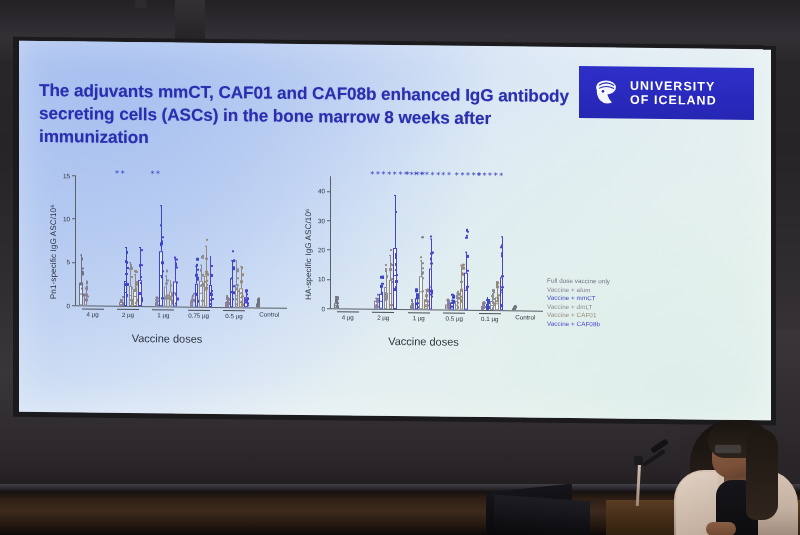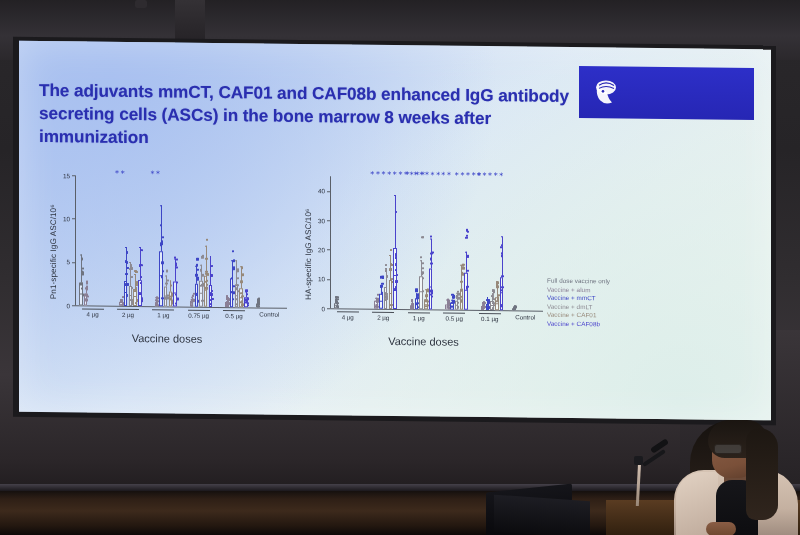--- a/index.html
+++ b/index.html
@@ -131,20 +131,24 @@
 
       <div class="logo-box">
         <div class="logo-mark">
           <svg width="28" height="28" viewBox="0 0 28 28" aria-hidden="true">
             <ellipse cx="13" cy="9" rx="10" ry="7" fill="#ffffff" opacity="0.95"></ellipse>
             <path d="M4 10 Q3 17 7 22 Q12 27 19 24 Q15 20 14 14 Q11 11 4 10 Z" fill="#ffffff" opacity="0.95"></path>
             <circle cx="10" cy="13" r="1.3" fill="#2626b4"></circle>
             <path d="M6 7 Q13 2 21 7" stroke="#2626b4" stroke-width="1.1" fill="none"></path>
             <path d="M6 10 Q13 6 21 10" stroke="#2626b4" stroke-width="1" fill="none"></path>
           </svg>
+        </div>
+        <div>
+          <div class="logo-text">UNIVERSITY</div>
+          <div class="logo-text">OF ICELAND</div>
         </div>
       </div>
 
       <div class="chart" style="left:22px;top:130px;width:250px;height:215px;">
         <div class="ylabel" style="left:8px;top:128px;">Pn1-specific IgG ASC/10⁶</div>
         <div class="chart-plot" style="left:34px;top:4px;width:212px;height:130px;">
           <div class="axis-line" style="left:0;top:0;width:1px;height:130px;"></div>
           <div class="axis-line" style="left:0;top:130px;width:212px;height:1px;"></div>
           <div id="pn1-ticks">
               <div class="ytickmark" style="left: -3px; top: 130px;"></div>

